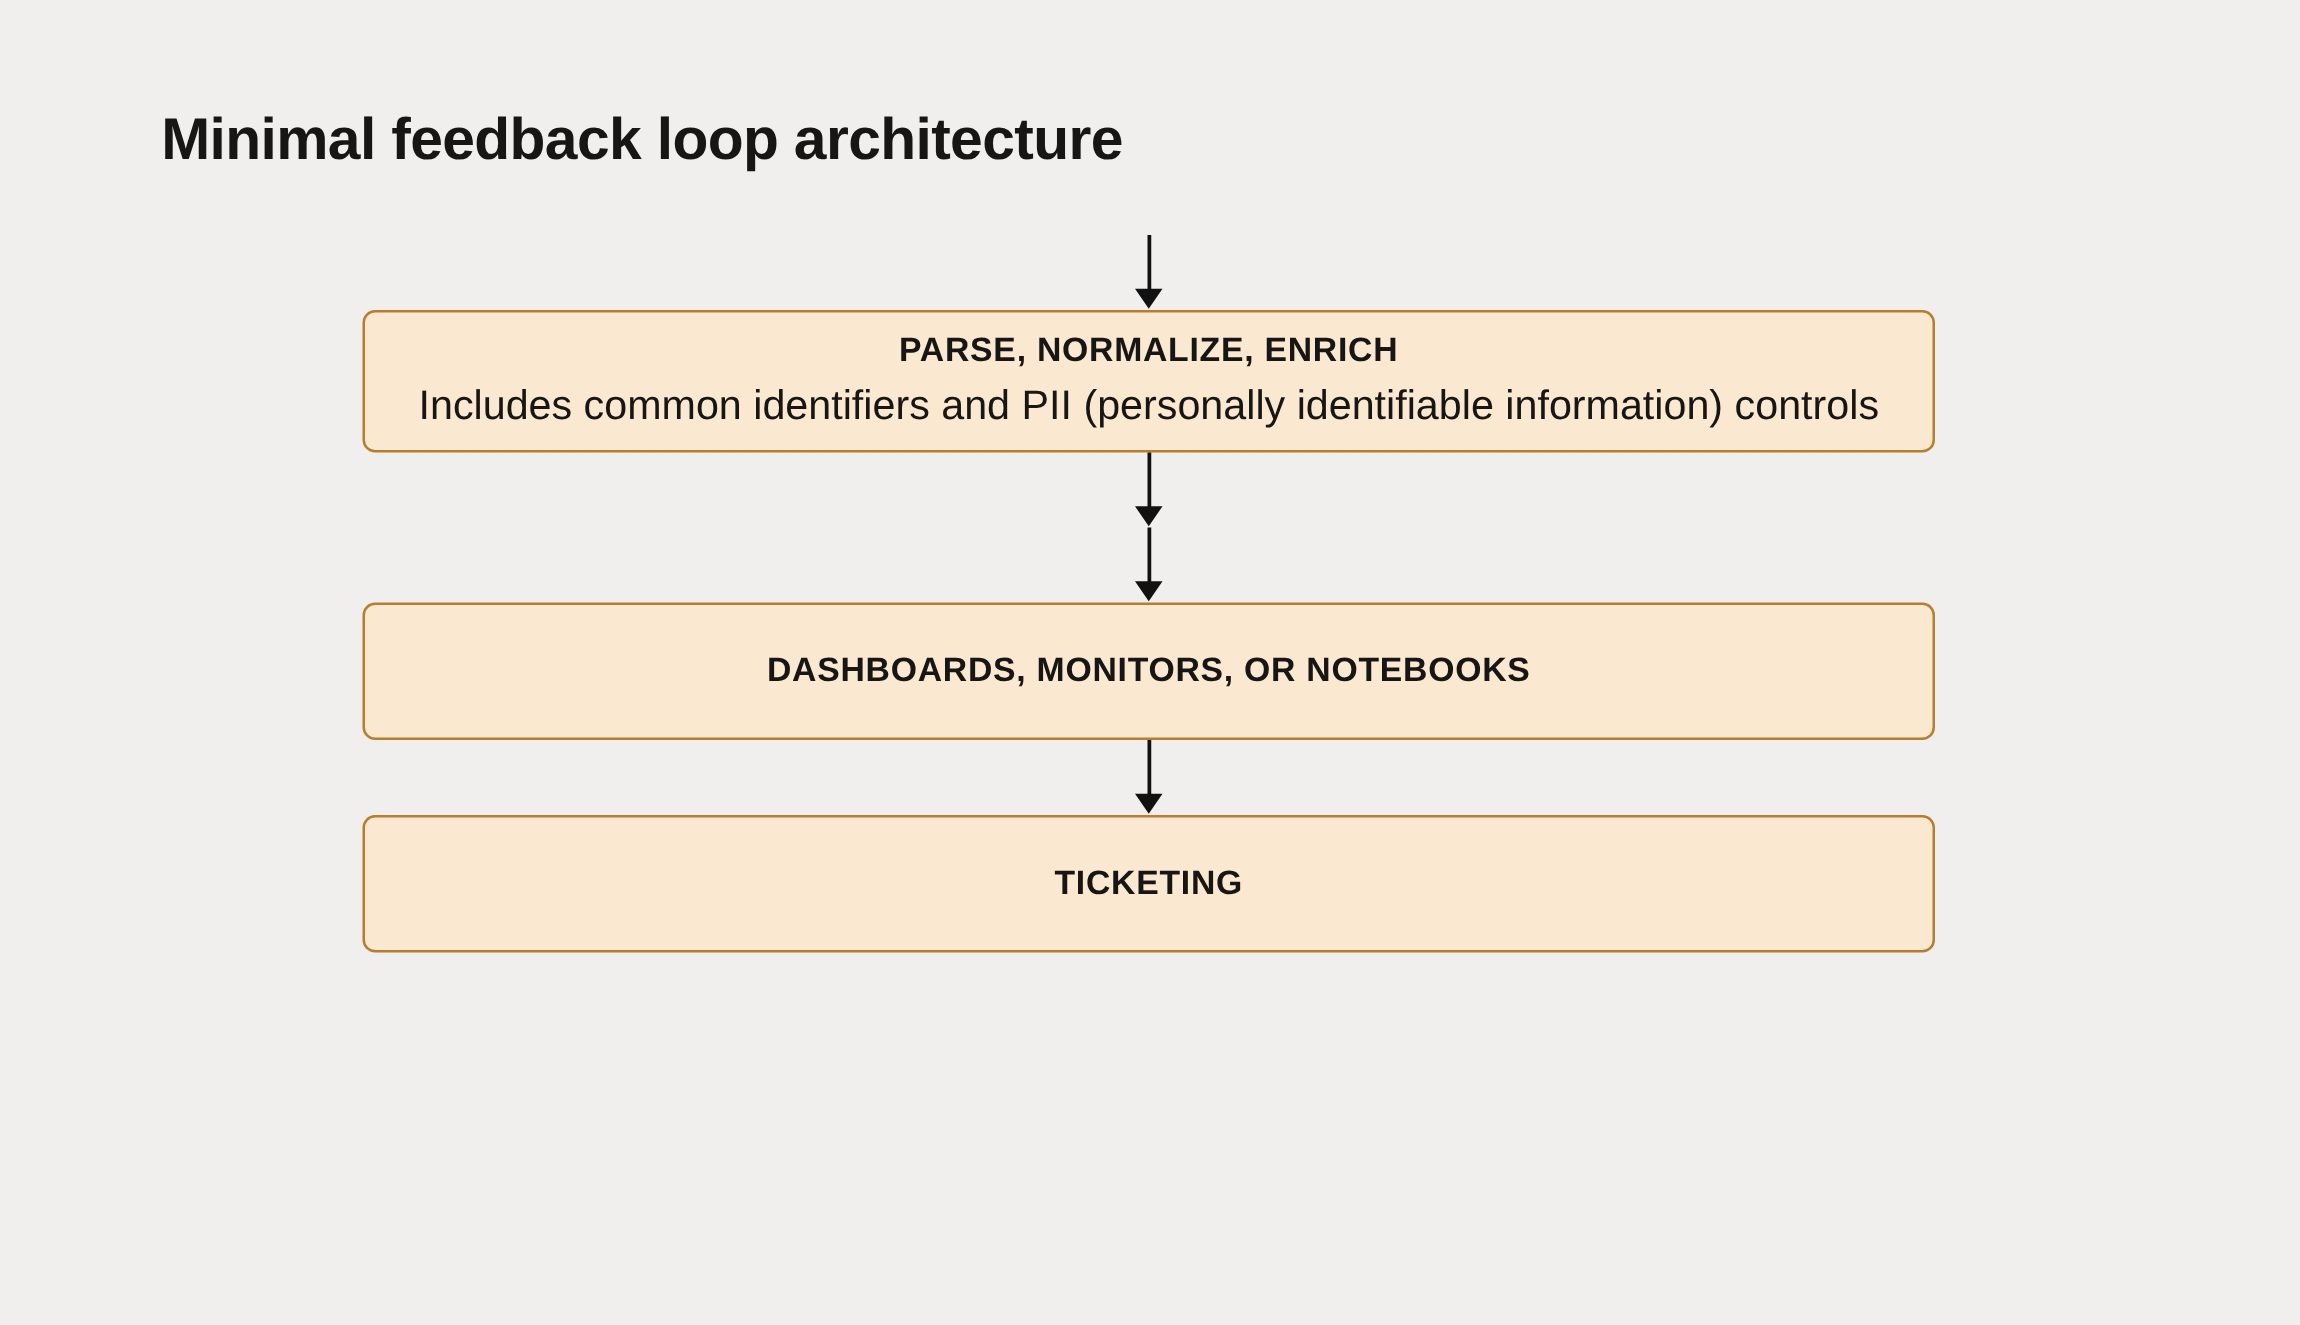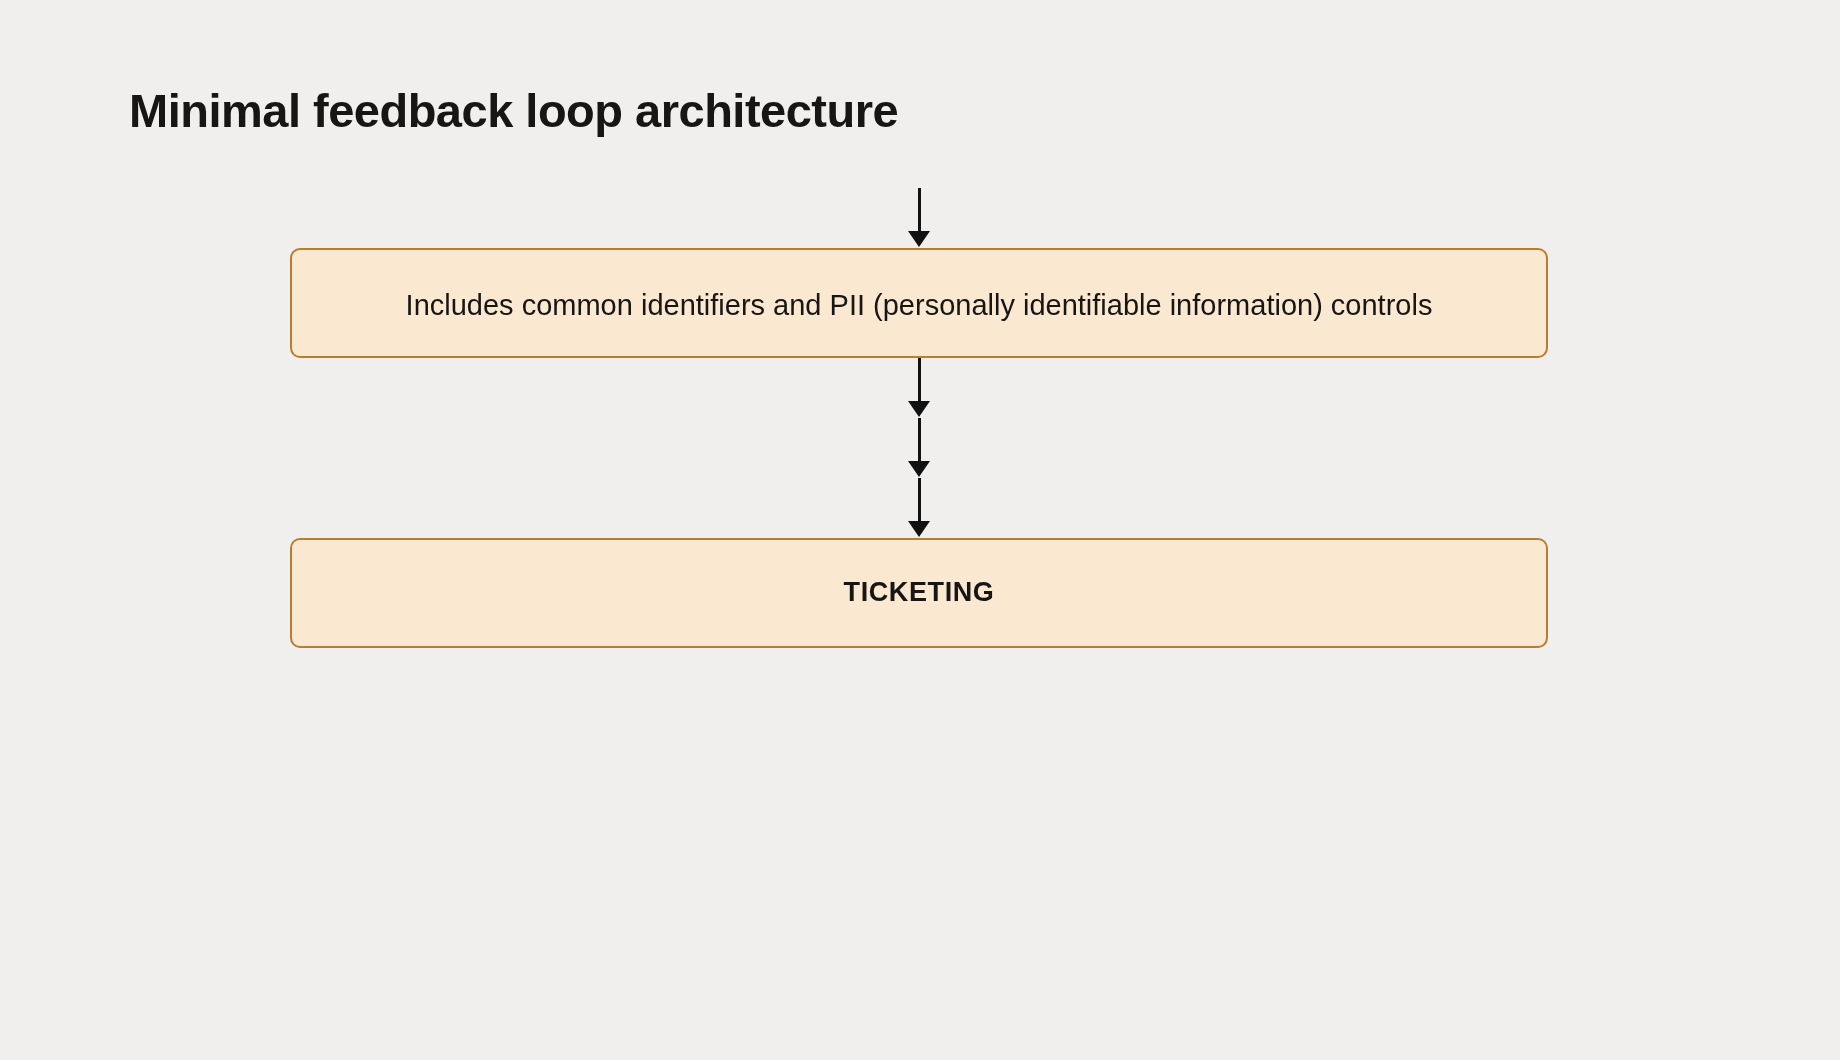--- a/index.html
+++ b/index.html
@@ -51,21 +51,21 @@
     padding:14px 30px;
   }
   .node-label{
     font-size:27px;
     font-weight:bold;
     letter-spacing:0.6px;
     text-transform:uppercase;
     line-height:1.25;
   }
   .node-sublabel{
-    font-size:29px;
+    font-size:33px;
     font-weight:normal;
     line-height:1.3;
     margin-top:5px;
   }
   .node-sublabel:empty{display:none;}
   .connector{
     height:60px;
     width:100%;
     display:flex;
     flex-direction:column;
@@ -93,34 +93,39 @@
 
 <div class="flow">
 
 
   <div class="connector">
     <div class="line"></div>
     <div class="head"></div>
   </div>
 
   <div class="node">
+    <div class="node-label">PARSE, NORMALIZE, ENRICH</div>
     <div class="node-sublabel">Includes common identifiers and PII (personally identifiable information) controls</div>
   </div>
 
   <div class="connector">
     <div class="line"></div>
     <div class="head"></div>
   </div>
 
 
   <div class="connector">
     <div class="line"></div>
     <div class="head"></div>
   </div>
 
+  <div class="node">
+    <div class="node-label">DASHBOARDS, MONITORS, OR NOTEBOOKS</div>
+
+  </div>
 
   <div class="connector">
     <div class="line"></div>
     <div class="head"></div>
   </div>
 
   <div class="node">
     <div class="node-label">TICKETING</div>
 
   </div>

